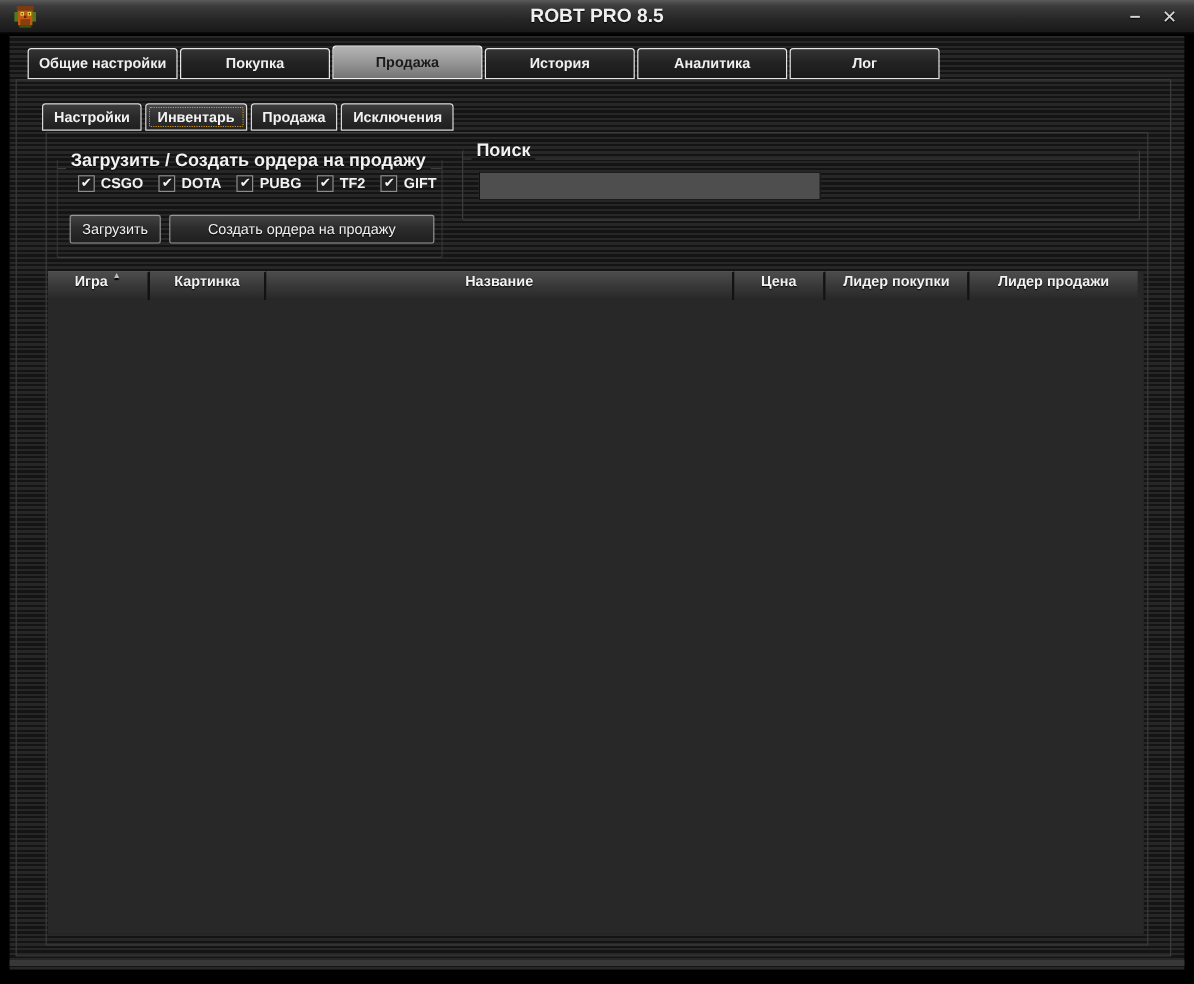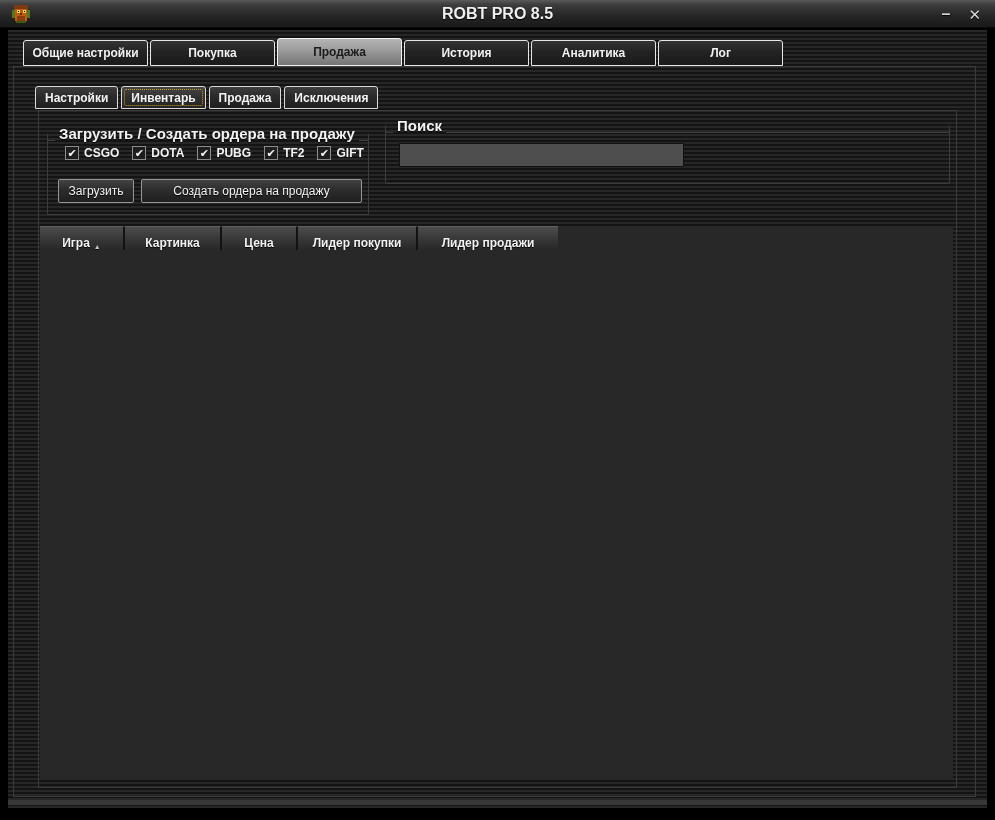--- a/index.html
+++ b/index.html
@@ -78,21 +78,21 @@
 
   .search-input{position:absolute;left:13px;top:18px;width:285px;height:24px;
     background:#4e4e4e;border:1px solid #111;color:#f0f0f0;font-size:12px;padding:0 5px;outline:none;}
 
   
   .table{position:absolute;left:1px;top:115px;width:913px;height:552px;background:#282828;}
   .table-header{display:flex;height:24px;}
   .th{background:linear-gradient(#4c4c4c 0%,#3a3a3a 45%,#272727 100%);
     border-top:1px solid #5e5e5e;border-right:2px solid #121212;
     color:#f2f2f2;font-size:12px;font-weight:bold;
-    display:flex;align-items:flex-end;justify-content:center;gap:4px;cursor:default;
+    display:flex;align-items:flex-start;justify-content:center;gap:4px;cursor:default;
     text-shadow:0 1px 1px #000;}
   .th:last-child{border-right:none;}
   .sort-arrow{font-size:7px;color:#c0c0c0;}
   .table-body{position:absolute;top:24px;left:0;right:0;bottom:0;background:#282828;}
 </style>
 </head>
 <body>
 
 <div class="window">
 
@@ -183,20 +183,23 @@
 
         <div class="table">
           <div class="table-header">
             <div class="th" style="width:85px;">
               <span>Игра</span>
               <span class="sort-arrow">▲</span>
             </div>
             <div class="th" style="width:97px;">
               <span>Картинка</span>
             </div>
+            <div class="th" style="width:390px;">
+              <span>Название</span>
+            </div>
             <div class="th" style="width:76px;">
               <span>Цена</span>
             </div>
             <div class="th" style="width:120px;">
               <span>Лидер покупки</span>
             </div>
             <div class="th" style="width:140px;">
               <span>Лидер продажи</span>
             </div>
           </div>

